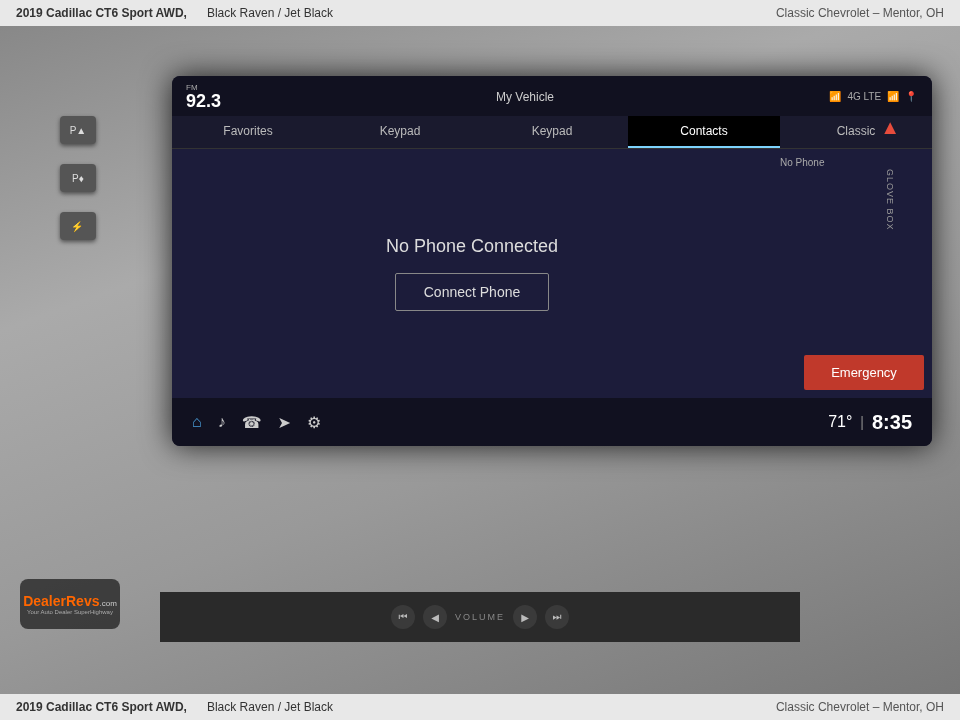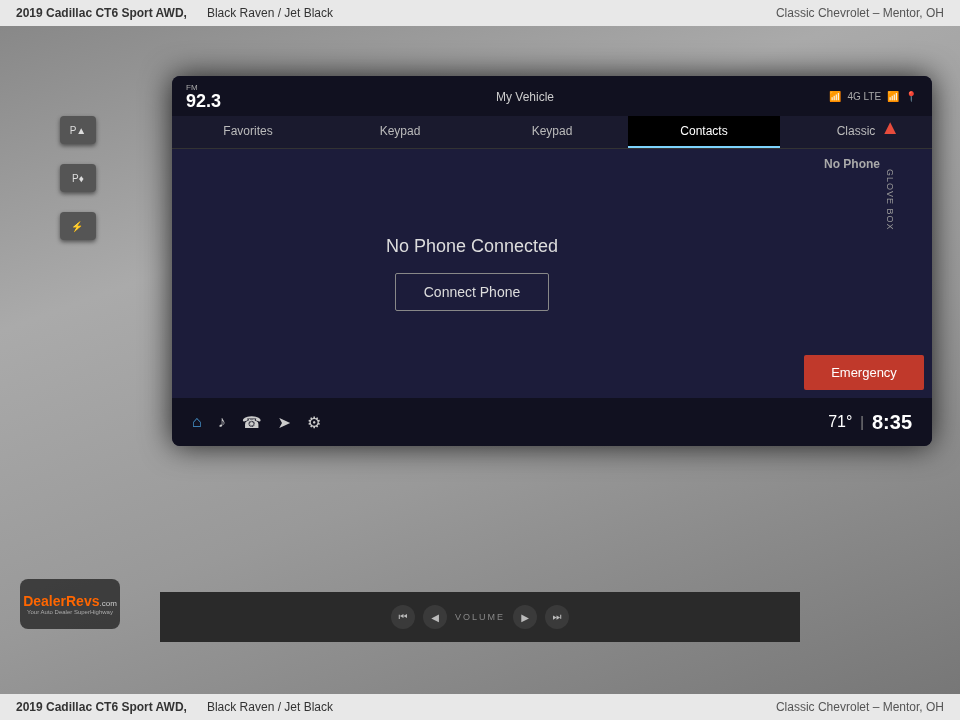--- a/index.html
+++ b/index.html
@@ -184,24 +184,23 @@
 
     .content-right {
       width: 160px;
       display: flex;
       flex-direction: column;
       justify-content: space-between;
       padding: 8px;
     }
 
     .no-phone-label {
-      font-size: 12px;
+      font-size: 10px;
       color: #aaa;
-      text-align: center;
-      font-weight: bold;
+      text-align: left;
     }
 
     .emergency-btn {
       background: #c0392b;
       color: #fff;
       padding: 10px 12px;
       font-size: 13px;
       text-align: center;
       border-radius: 2px;
       cursor: pointer;

